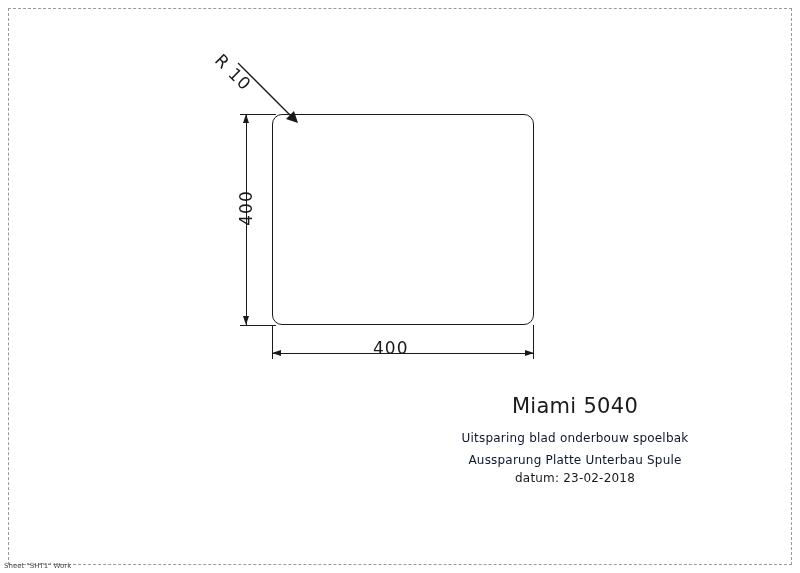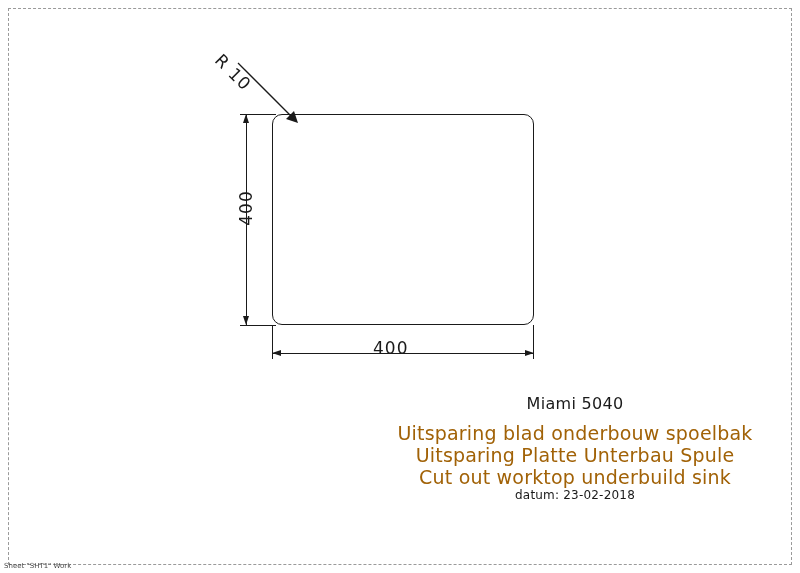--- a/index.html
+++ b/index.html
@@ -157,28 +157,28 @@
   }
   
   .titleblock {
     position: absolute;
     left: 380px;
     top: 394px;
     width: 390px;
     text-align: center;
   }
   .title-model {
-    font-size: 16px;
+    font-size: 21px;
     color: #1a1a1a;
     margin-bottom: 9px;
     letter-spacing: 0.3px;
   }
   .title-line {
-    font-size: 19px;
-    color: #a16207;
+    font-size: 12px;
+    color: #0f172a;
     line-height: 22px;
     letter-spacing: 0.2px;
   }
   .title-date {
     font-size: 12px;
     color: #1a1a1a;
     letter-spacing: 0.2px;
   }
   
   .footer {
@@ -215,20 +215,19 @@
 
   <svg id="radius-leader" viewBox="0 0 80 80">
     <line x1="8" y1="8" x2="62" y2="62" stroke="#1a1a1a" stroke-width="1.3"></line>
     <polygon points="68,68 56,64 64,56" fill="#1a1a1a"></polygon>
   </svg>
   <div id="radius-label">R 10</div>
 
   <div class="titleblock">
     <div class="title-model">Miami 5040</div>
     <div class="title-line">Uitsparing blad onderbouw spoelbak</div>
-    <div class="title-line">Uitsparing Platte Unterbau Spule</div>
-    <div class="title-line">Cut out worktop underbuild sink</div>
+    <div class="title-line">Aussparung Platte Unterbau Spule</div>
     <div class="title-date">datum: 23-02-2018</div>
   </div>
 
   <div class="footer">Sheet "SHT1" Work</div>
 
 </div>
 
 </body></html>

